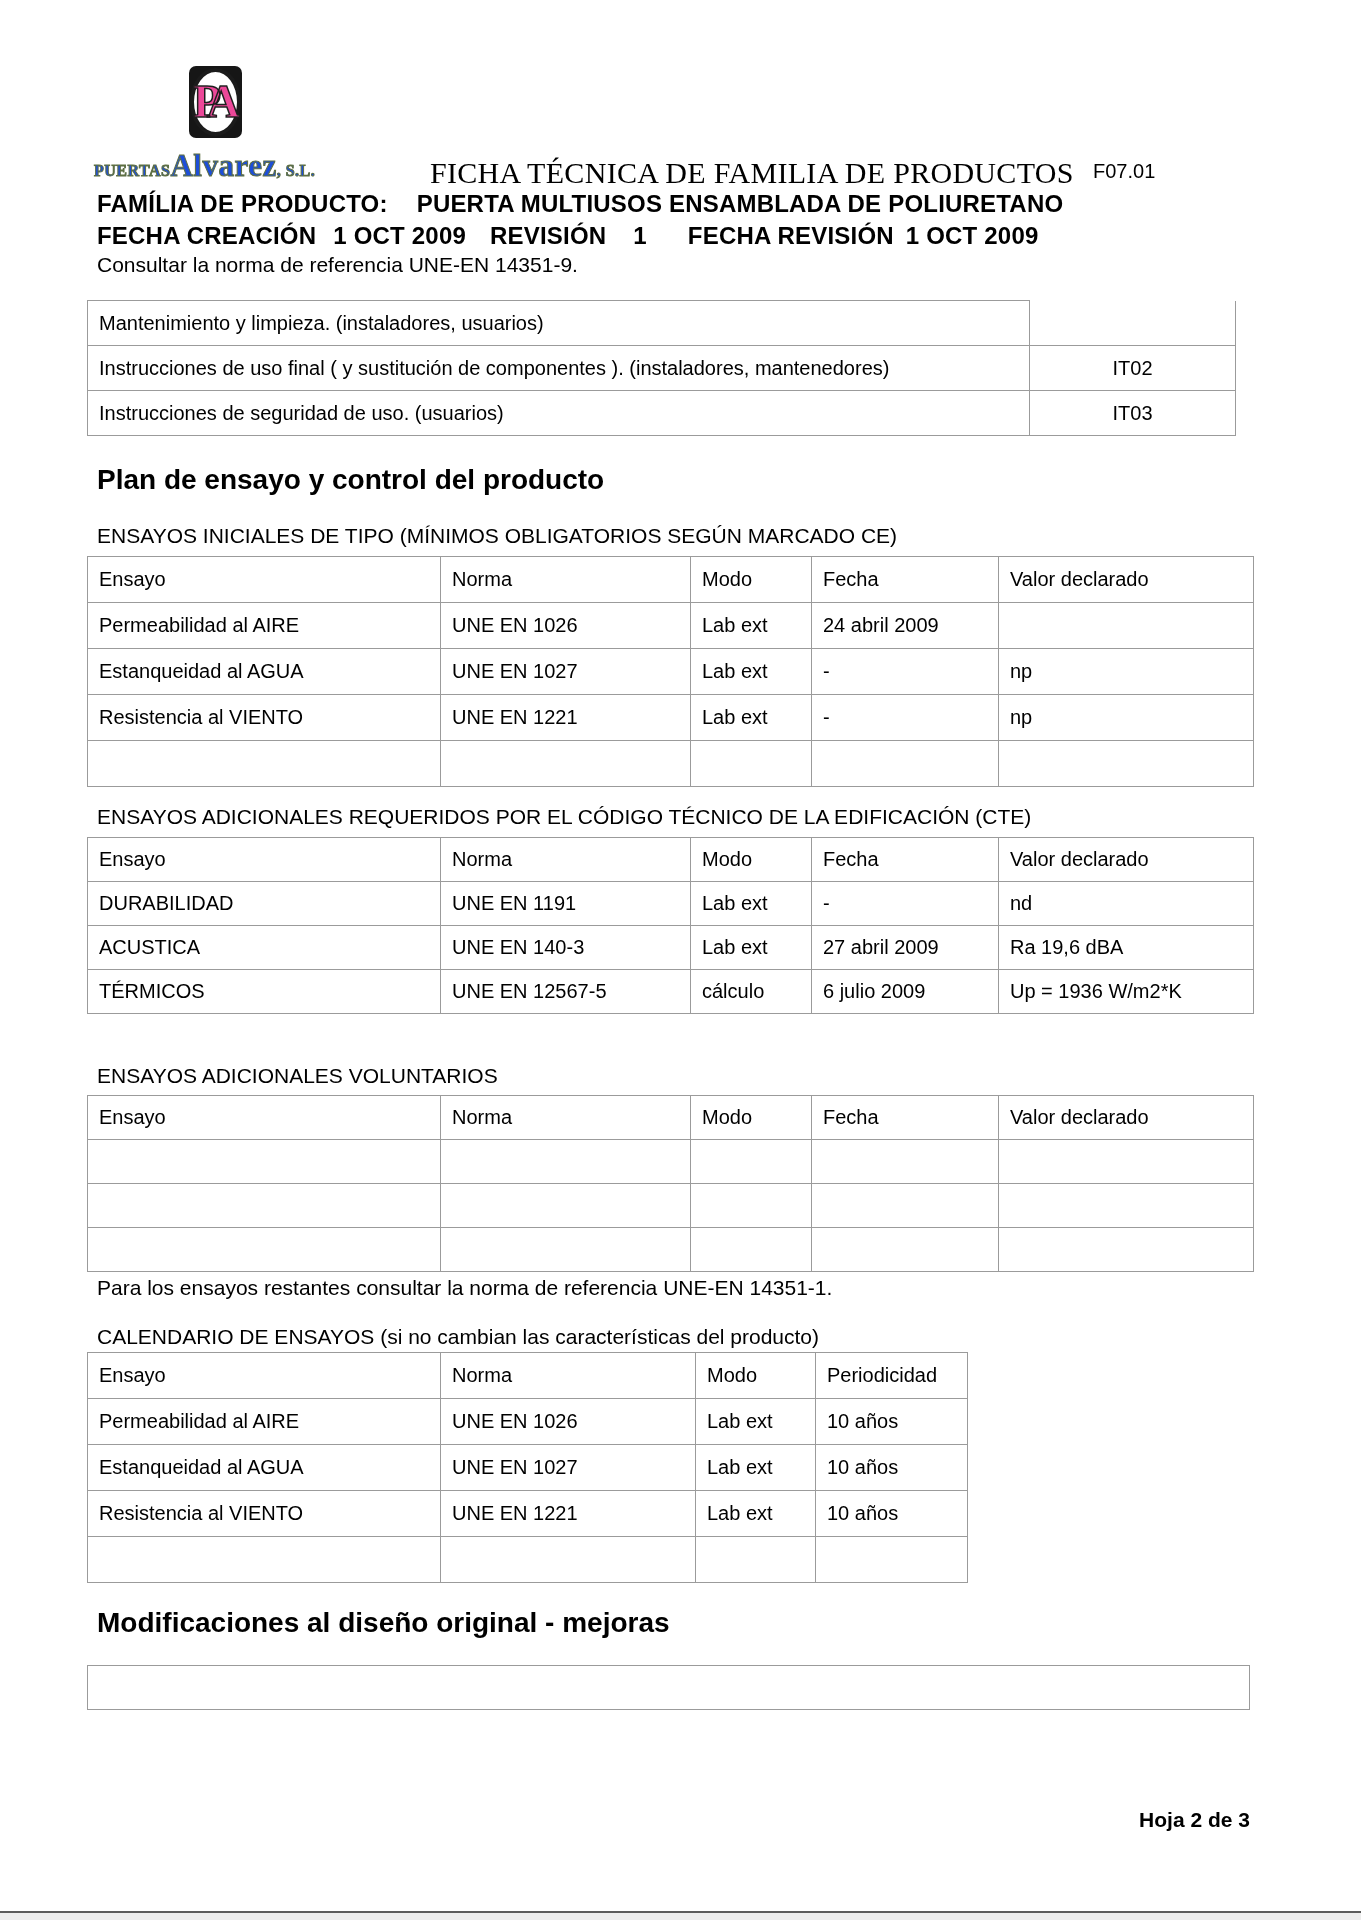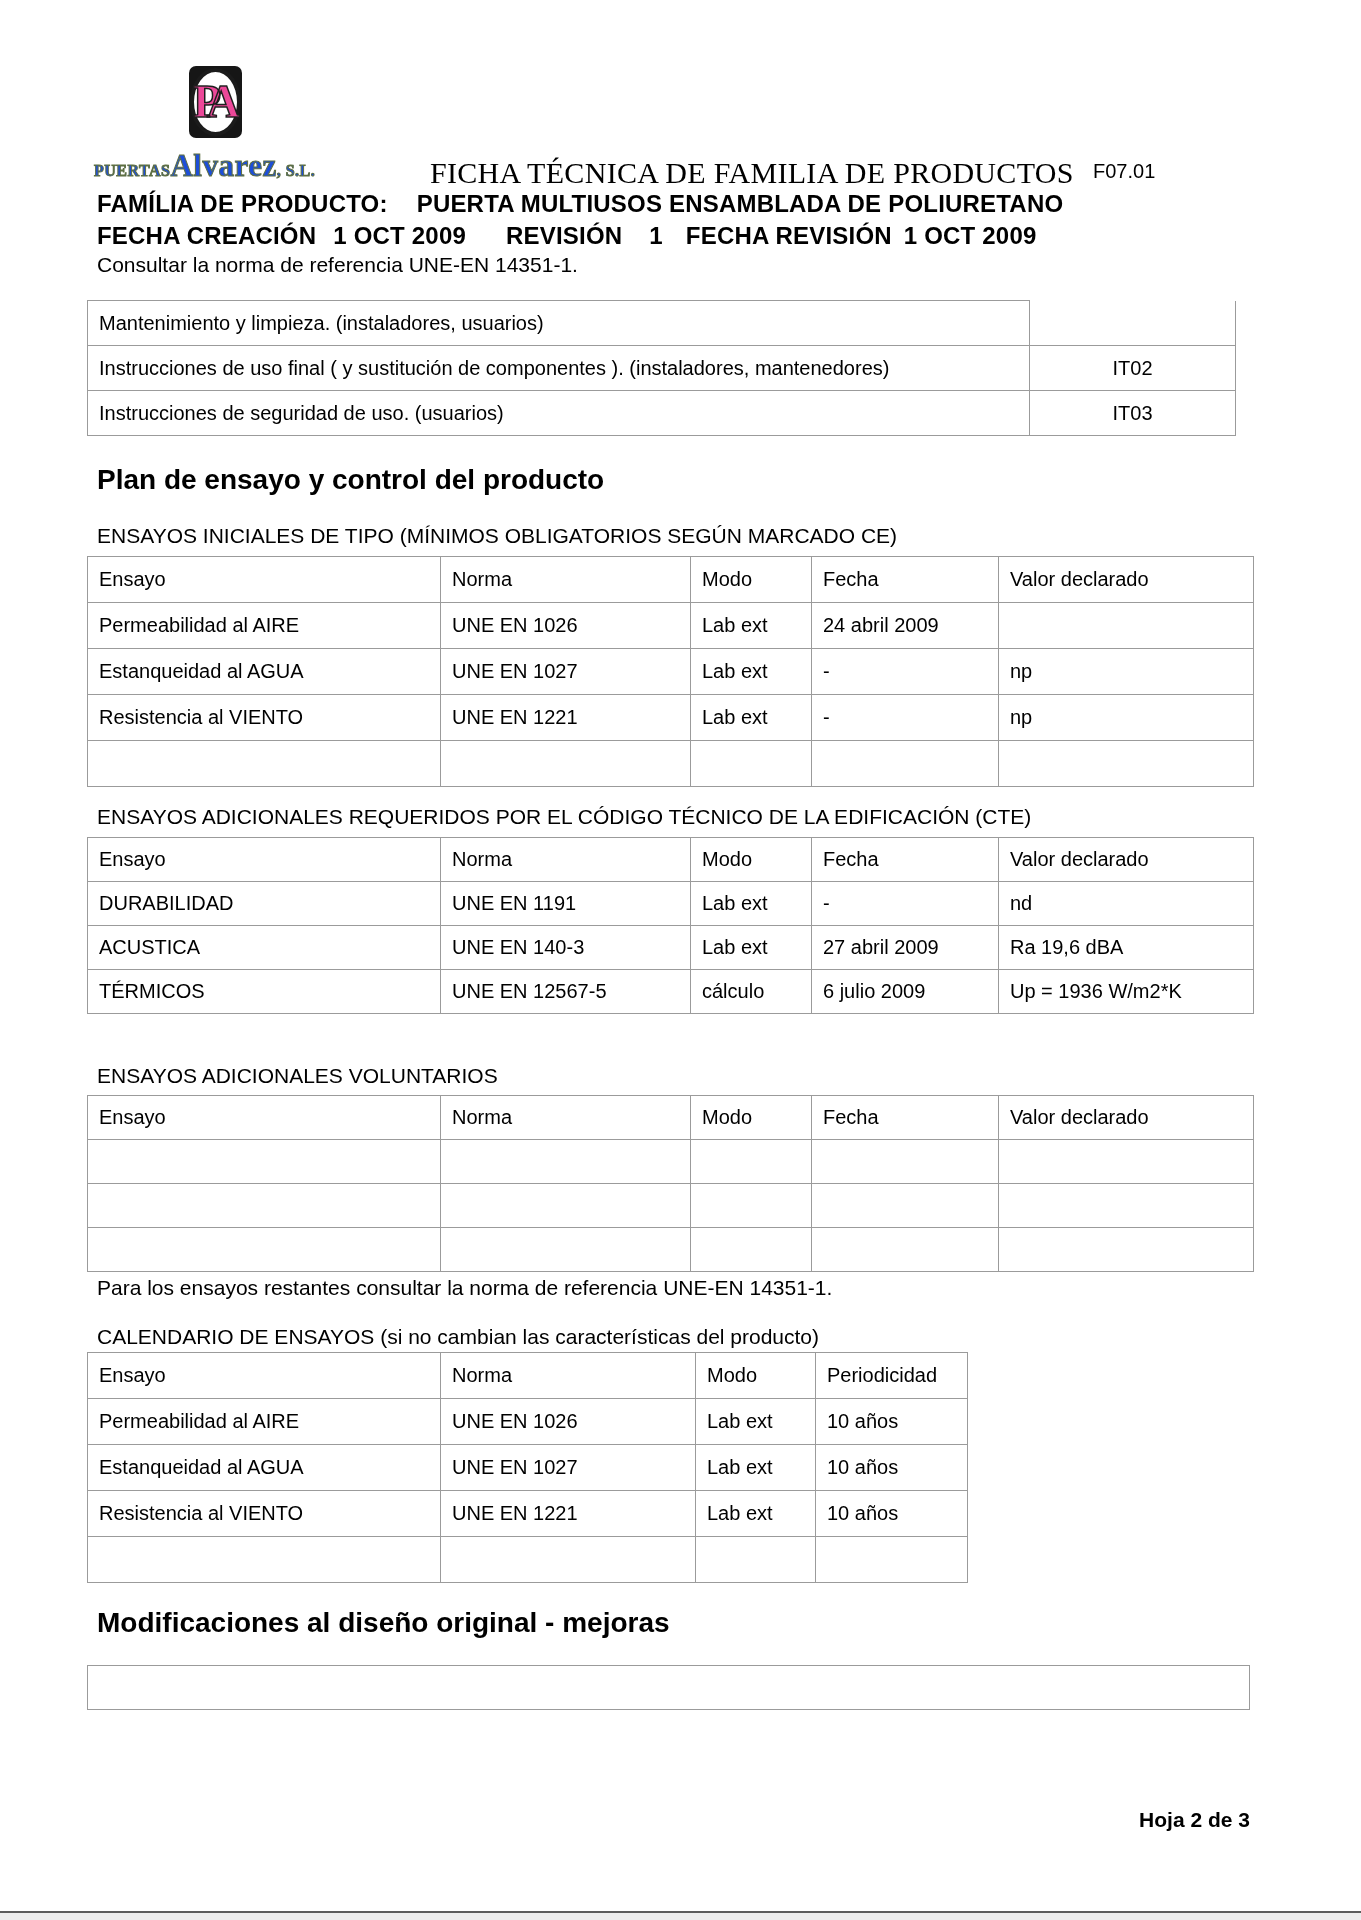--- a/index.html
+++ b/index.html
@@ -48,23 +48,23 @@
     left: 430px; top: 156px;
     font-family: "Liberation Serif", serif;
     font-size: 30px; letter-spacing: 0.3px; white-space: nowrap;
   }
   .form-code { left: 1093px; top: 160px; font-size: 20px; }
   .bold-line { font-weight: bold; font-size: 24px; white-space: nowrap; letter-spacing: 0.2px; }
   .family-line { left: 97px; top: 190px; }
   .family-line .value { margin-left: 29px; }
   .dates-line { left: 97px; top: 222px; }
   .dates-line .seg-creation-date { margin-left: 17px; }
-  .dates-line .seg-revision-label { margin-left: 40px; }
+  .dates-line .seg-revision-label { margin-left: 24px; }
   .dates-line .seg-revision-number { margin-left: 27px; }
-  .dates-line .seg-revdate-label { margin-left: 23px; }
+  .dates-line .seg-revdate-label { margin-left: 41px; }
   .dates-line .seg-revdate-value { margin-left: 12px; }
   .ref-note { left: 97px; top: 253px; font-size: 21px; }
 
   
   .section-heading { font-weight: bold; font-size: 28px; white-space: nowrap; }
   .sub-title { font-size: 21px; white-space: nowrap; }
   .plan-heading { left: 97px; top: 464px; }
   .initial-title { left: 97px; top: 524px; }
   .cte-title { left: 97px; top: 805px; }
   .vol-title { left: 97px; top: 1064px; }
@@ -128,21 +128,21 @@
 <div class="abs form-code">F07.01</div>
 
 <div class="abs bold-line family-line">
   <span>FAMÍLIA DE PRODUCTO:</span><span class="value">PUERTA MULTIUSOS ENSAMBLADA DE POLIURETANO</span>
 </div>
 
 <div class="abs bold-line dates-line">
   <span>FECHA CREACIÓN</span><span class="seg-creation-date">1 OCT 2009</span><span class="seg-revision-label">REVISIÓN</span><span class="seg-revision-number">1</span><span class="seg-revdate-label">FECHA REVISIÓN</span><span class="seg-revdate-value">1 OCT 2009</span>
 </div>
 
-<div class="abs ref-note">Consultar la norma de referencia UNE-EN 14351-1.</div>
+<div class="abs ref-note">Consultar la norma de referencia UNE-EN 14351-9.</div>
 
 <table class="doc t-instructions">
   <colgroup>
       <col style="width:942px">
       <col style="width:206px">
     </colgroup>
   <tbody>
       <tr>
     <td>Mantenimiento y limpieza. (instaladores, usuarios)</td>
     <td class="code-cell no-top"></td>

